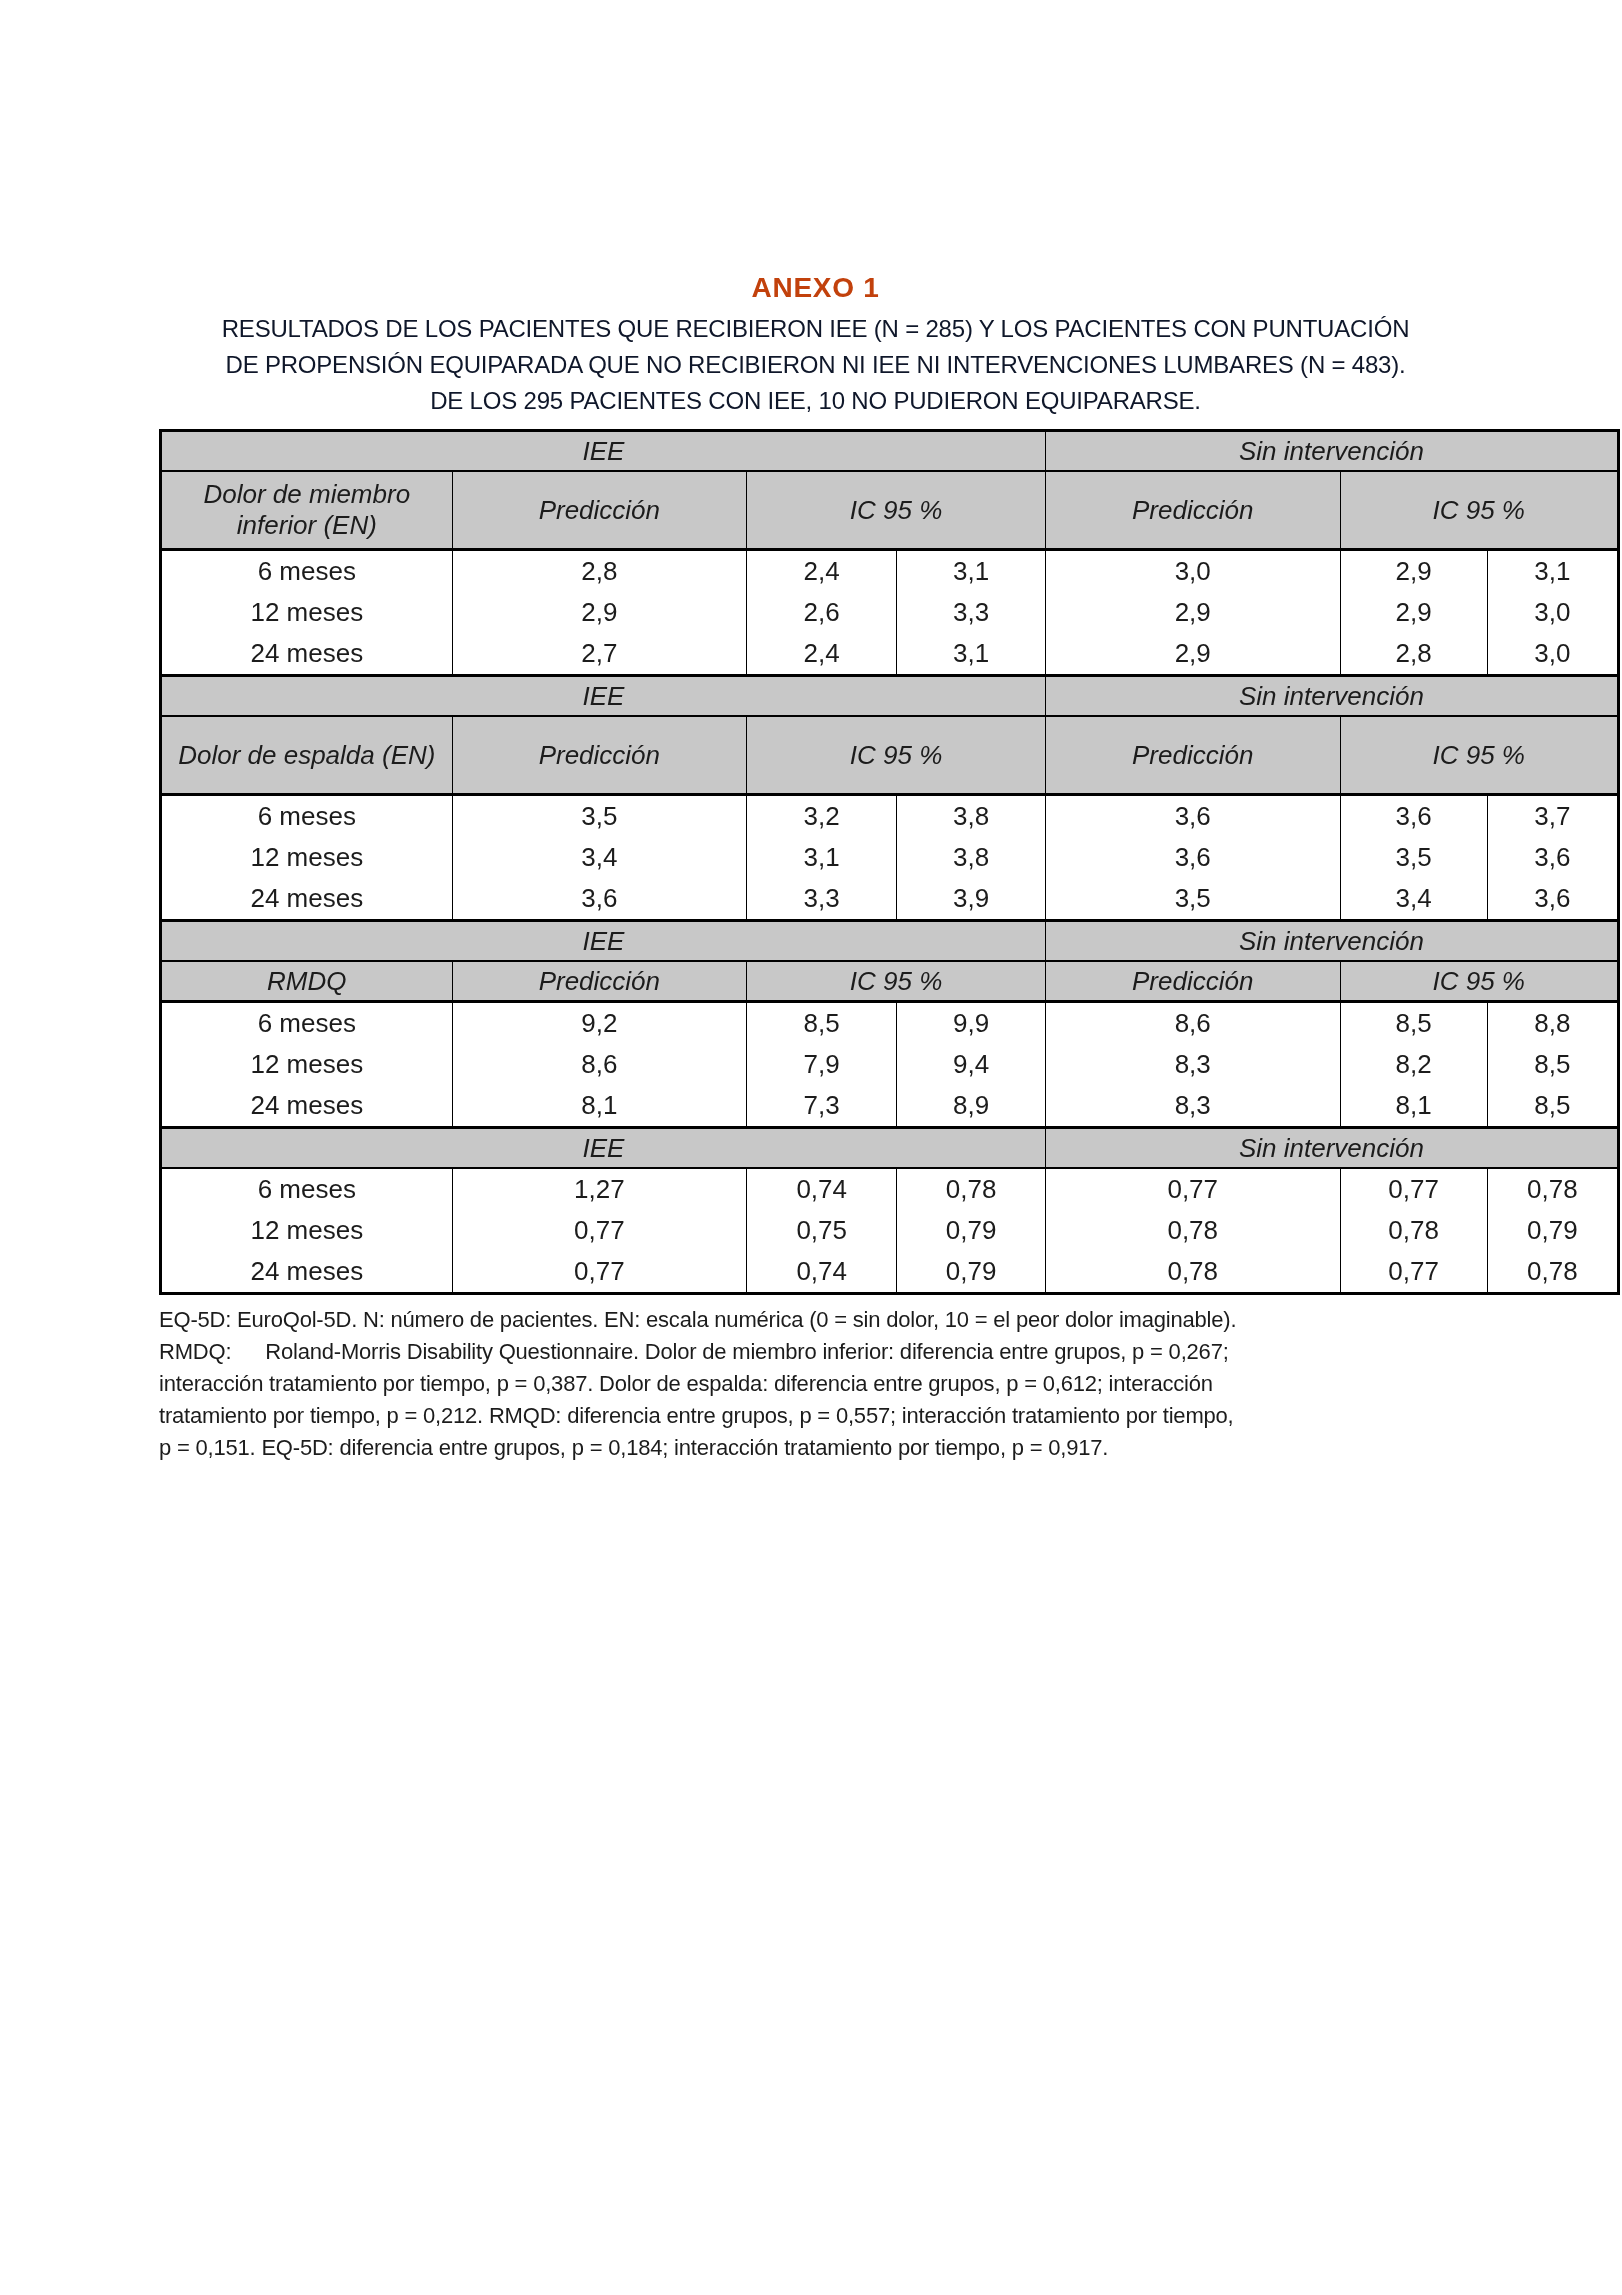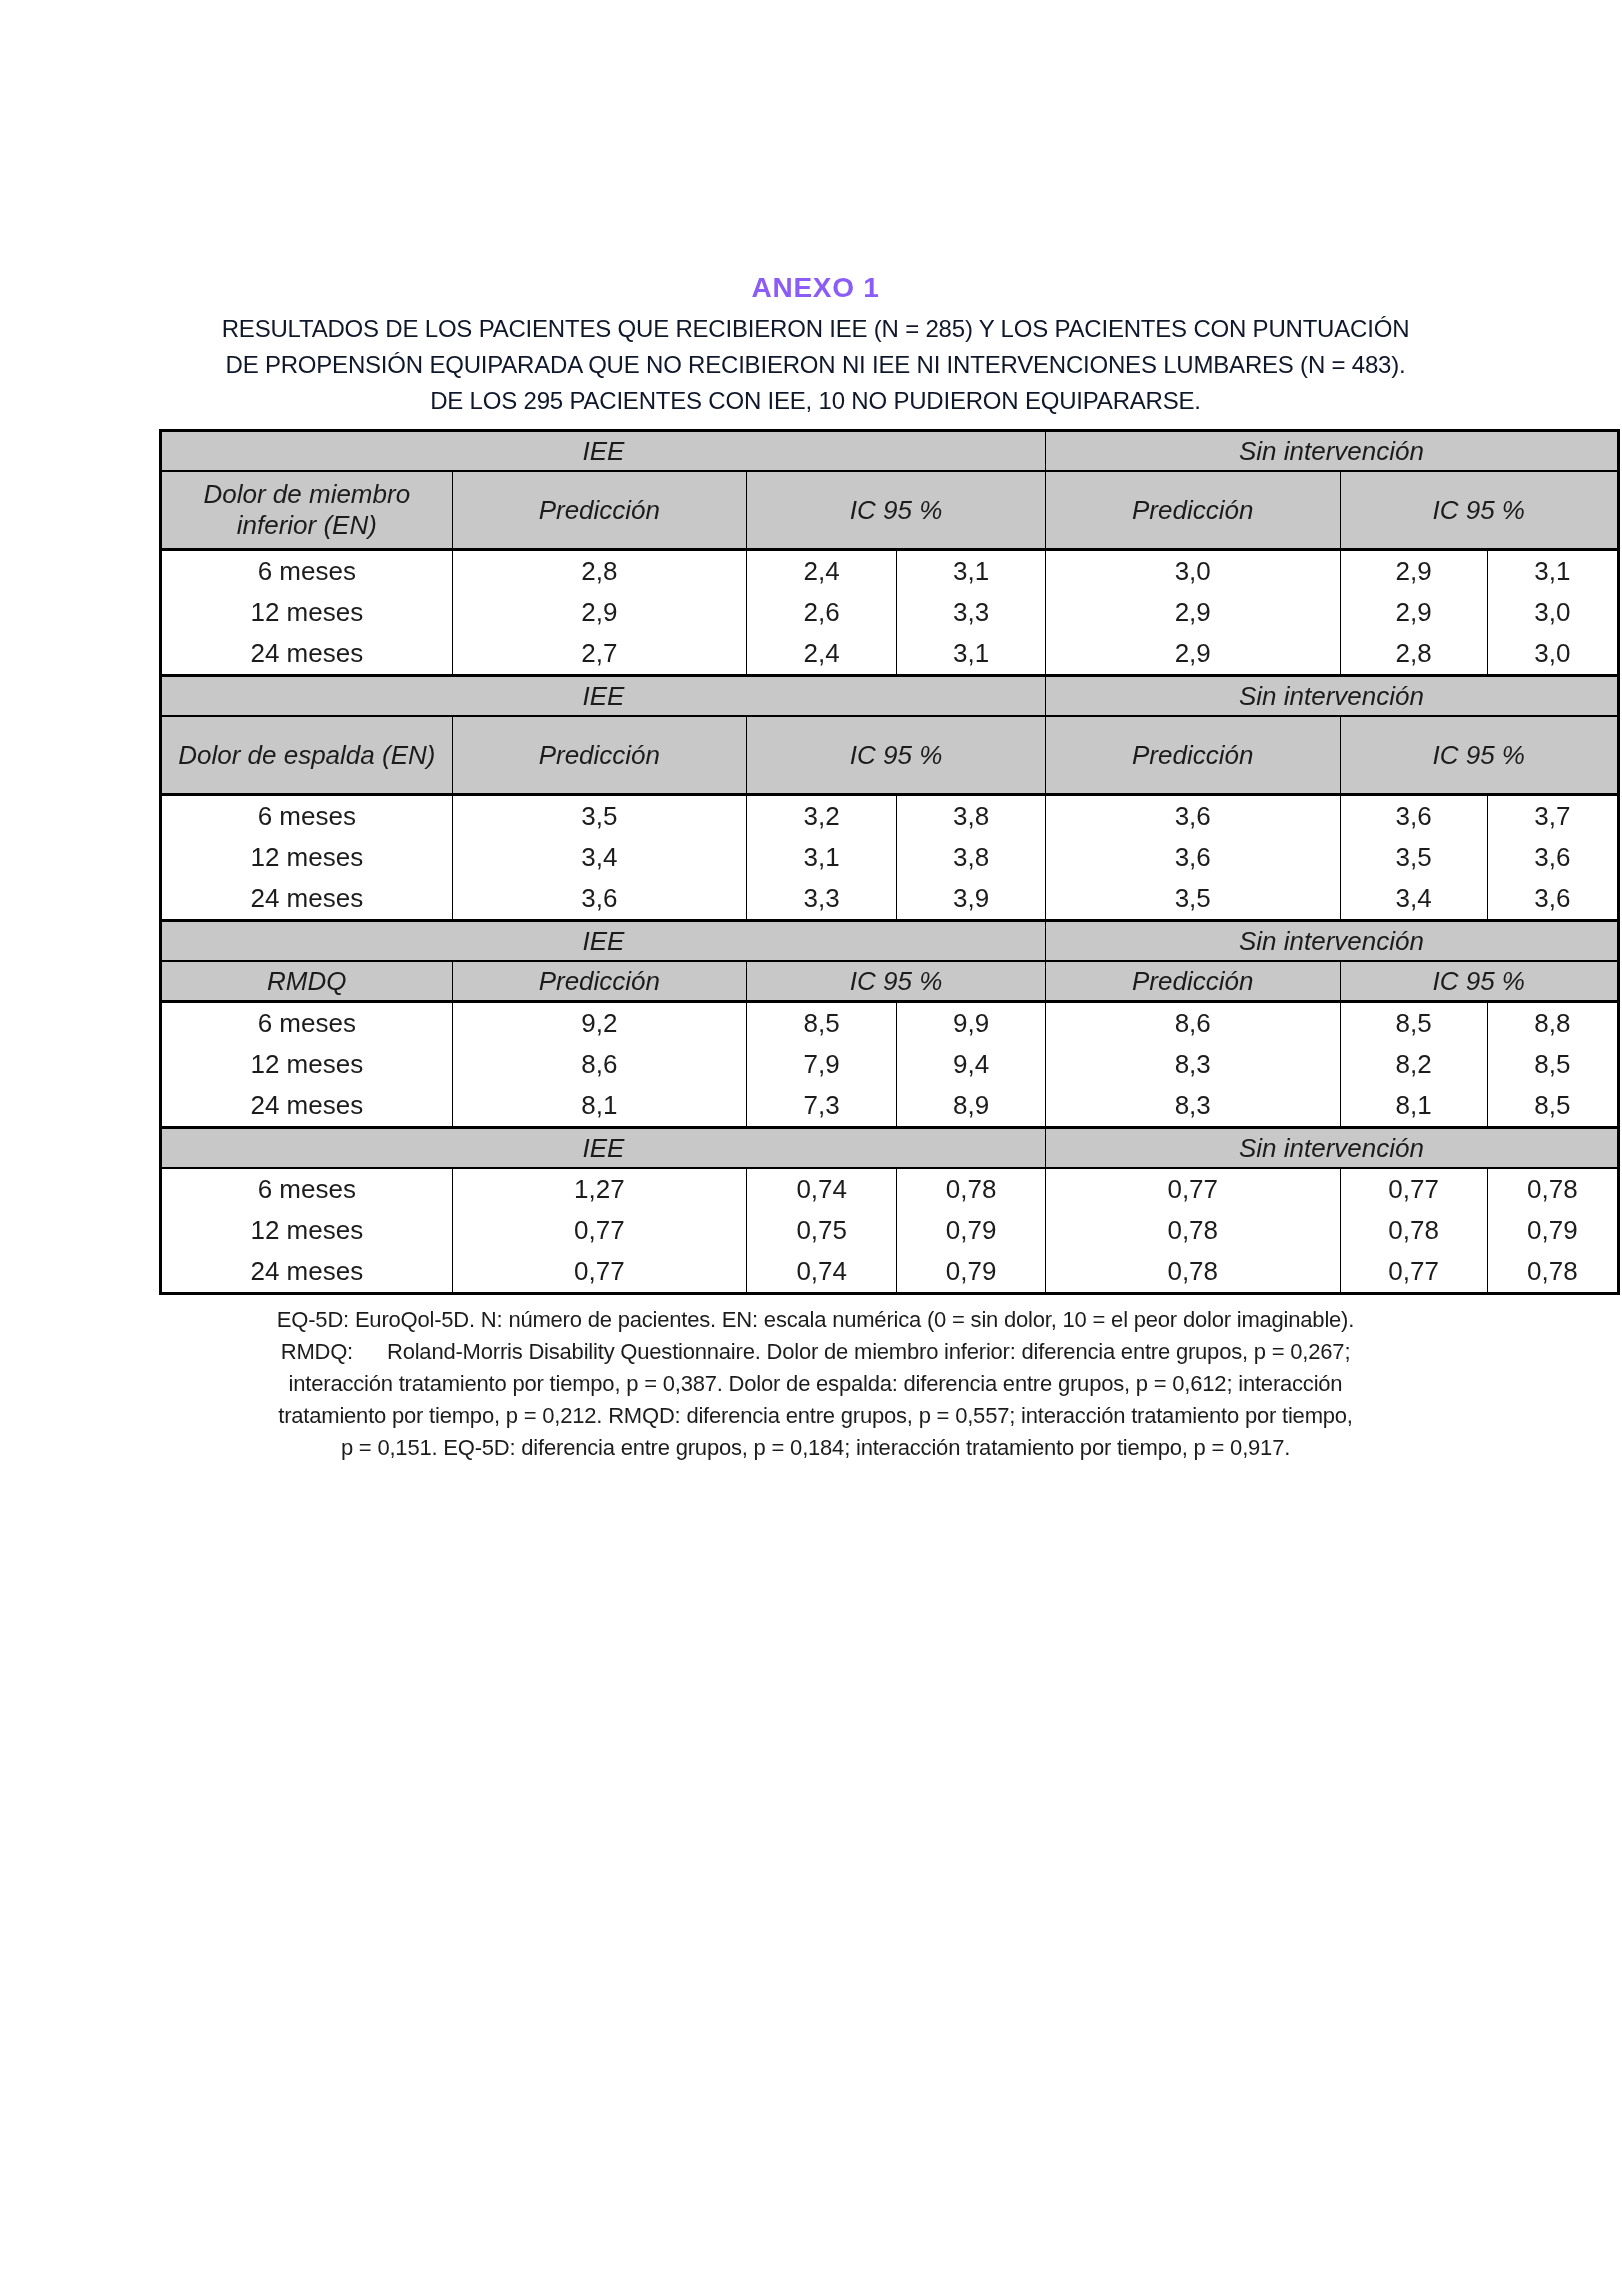--- a/index.html
+++ b/index.html
@@ -20,21 +20,21 @@
     position: absolute;
     left: 159px;
     top: 0;
     width: 1313px;
   }
   .title {
     margin: 272px 0 0 0;
     text-align: center;
     font-size: 28px;
     font-weight: 700;
-    color: #8b5cf6;
+    color: #c2410c;
     letter-spacing: 0.7px;
   }
   .subtitle {
     margin-top: 6.5px;
     text-align: center;
     font-size: 24px;
     line-height: 36px;
     letter-spacing: -0.2px;
     color: #0f172a;
   }
@@ -77,21 +77,21 @@
   }
   td.mr {
     border-right: 2.6px solid #000;
   }
   .footnote {
     margin-top: 9.2px;
     font-size: 22px;
     line-height: 32px;
     letter-spacing: -0.2px;
     color: #1c1c1c;
-    text-align: center;
+    text-align: left;
   }
   .footnote .it {
     margin-left: 28px;
   }
 </style>
 </head>
 <body>
 
 <div class="page">
   <div class="content">

